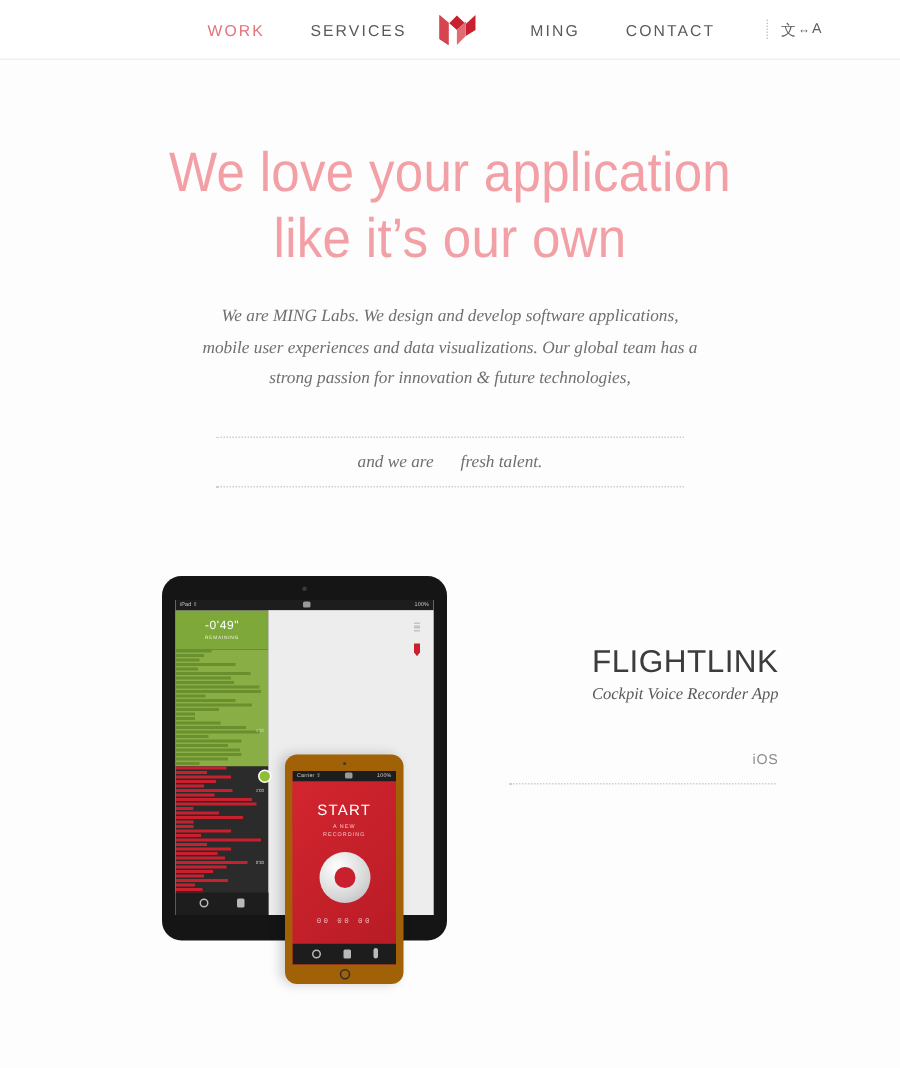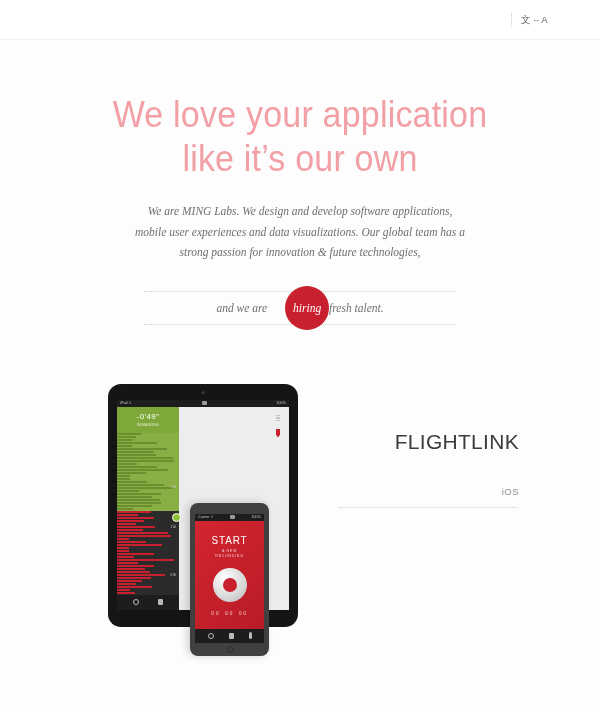--- a/index.html
+++ b/index.html
@@ -294,21 +294,21 @@
     border: 1px solid #b9b9b9;
     position: relative;
   }
   .tb-ico.sq { border-radius: 1px; background: #b9b9b9; border: none; width: 5px; height: 6px; }
 
   
   .phone {
     position: absolute;
     left: 82px; top: 119px;
     width: 79px; height: 153px;
-    background: #404040;
+    background: #a16207;
     border-radius: 8px;
     padding: 11px 5px 13px 5px;
     box-shadow: -3px 0 8px rgba(0,0,0,.18);
   }
   .phone-cam {
     position: absolute; top: 5px; left: 50%;
     transform: translateX(-50%);
     width: 2.5px; height: 2.5px; border-radius: 50%;
     background: #3a3a3a;
   }
@@ -418,20 +418,43 @@
     border-bottom: 1px solid #efa3a8;
     padding-bottom: 2px;
     text-decoration: none;
     cursor: pointer;
   }
 </style>
 </head>
 <body>
 
 <div class="nav">
+  <div class="nav-inner">
+    <div class="nav-slot s1">
+      <a class="nav-link active">WORK</a>
+    </div>
+    <div class="nav-slot">
+      <a class="nav-link">SERVICES</a>
+    </div>
+
+    <div class="logo">
+      <svg width="26" height="22" viewBox="0 0 26 22">
+        <path d="M1 1 L1 17 L7 21 L7 6 L12.6 11 L12.6 21 L12.6 11 L18.5 5.5 L18.5 15 L25 11 L25 1 L18.5 7 L12.6 1.4 L7 7 Z" fill="#c8202e"></path>
+        <path d="M1 1 L7 6 L7 21 L1 17 Z" fill="#d6444f"></path>
+        <path d="M12.6 11 L18.5 5.5 L18.5 15 L12.6 21 Z" fill="#e06b73"></path>
+      </svg>
+    </div>
+
+    <div class="nav-slot">
+      <a class="nav-link">MING</a>
+    </div>
+    <div class="nav-slot">
+      <a class="nav-link">CONTACT</a>
+    </div>
+  </div>
 
   <div class="lang">
     <div class="lang-sep"></div>
     <div class="lang-btn">
       <span class="lang-cjk">文</span>
       <span class="lang-arrow">↔</span>
       <span class="lang-a">A</span>
     </div>
   </div>
 </div>
@@ -442,21 +465,20 @@
     <span class="l2">like it’s our own</span>
   </h1>
 
   <p class="lede">We are MING Labs. We design and develop software applications, mobile user experiences and data visualizations. Our global team has a strong passion for innovation &amp; future technologies,</p>
 
   <div class="hiring-wrap">
     <div class="hiring-rule top"></div>
     <div class="hiring-rule bot"></div>
     <div class="hiring-line">
       <span class="hiring-pre">and we are</span>
-      <span class="hiring-badge">hiring</span>
       <span class="hiring-post">fresh talent.</span>
     </div>
   </div>
 </div>
 
 <div class="project">
 
   <div class="devices">
 
     <div class="tablet">
@@ -593,16 +615,17 @@
           <span class="ph-ico"></span>
           <span class="ph-ico sq"></span>
           <span class="ph-ico mic"></span>
         </div>
       </div>
     </div>
   </div>
 
   <div class="info">
     <h2 class="proj-title">FLIGHTLINK</h2>
+    <p class="proj-sub">Cockpit Voice Recorder App</p>
     <div class="proj-tag">iOS</div>
     <div class="proj-rule"></div>
   </div>
 </div>
 
 </body></html>

